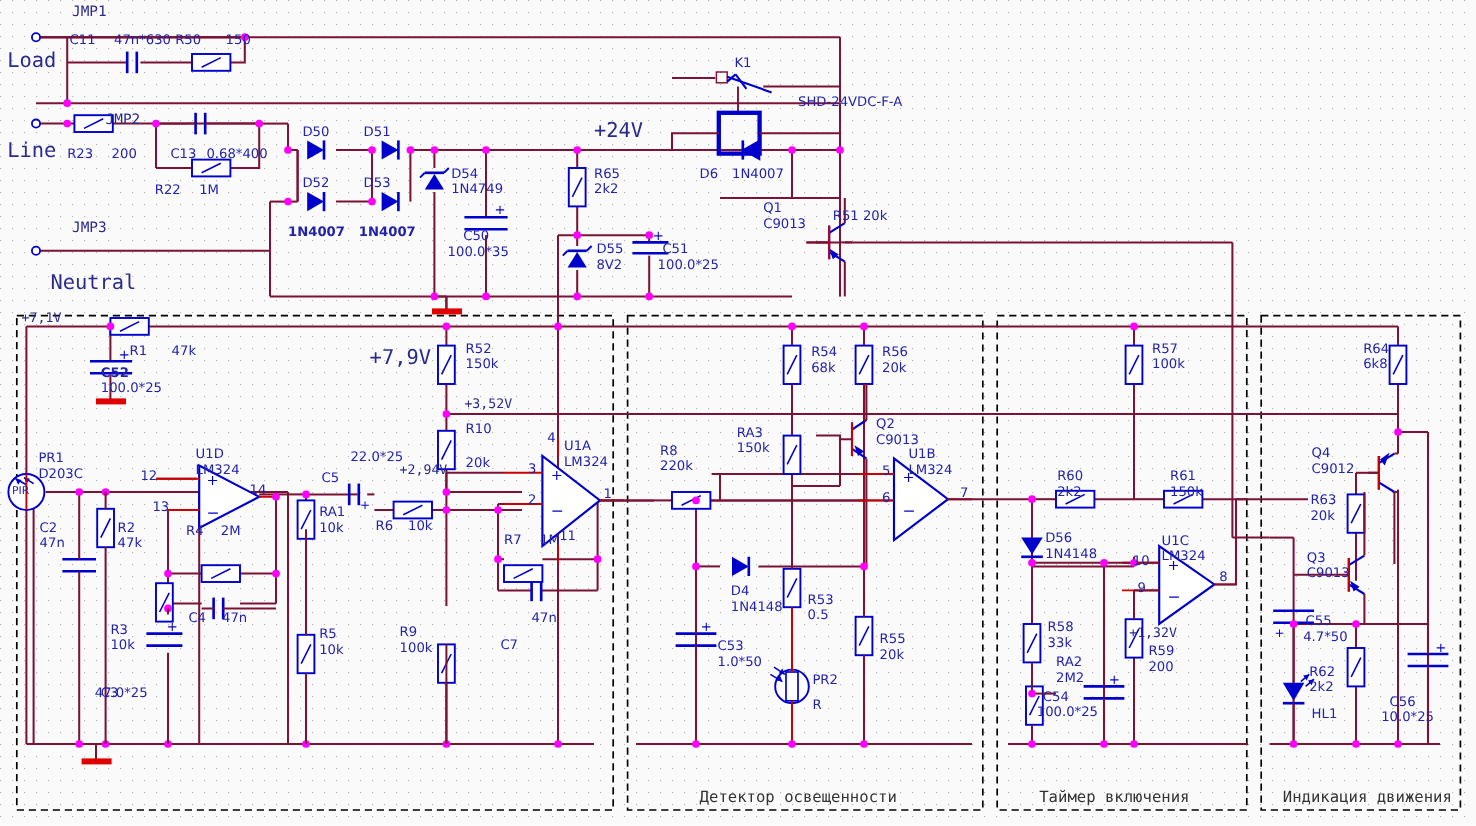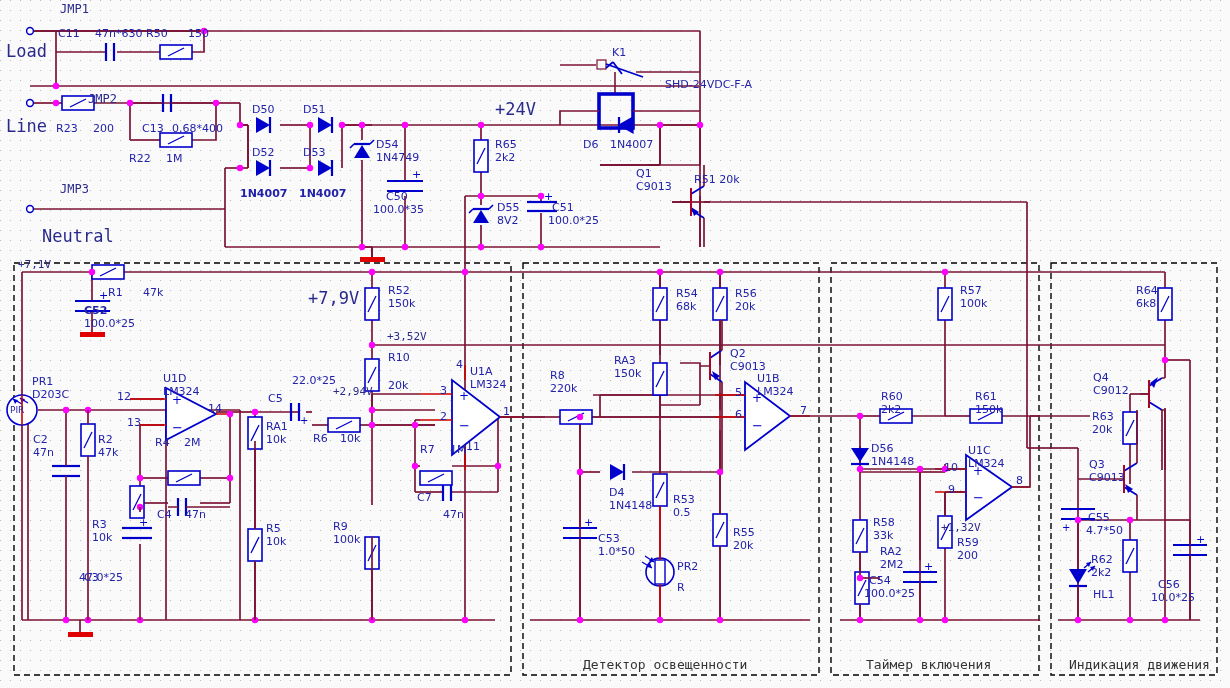--- a/index.html
+++ b/index.html
@@ -782,21 +782,21 @@
 <div class="mono" style="left:387px;top:330px;position:absolute;font-size:11px;">+3,52V</div>
 <div class="lbl" style="left:388px;top:352px;">R10</div>
 <div class="lbl" style="left:388px;top:380px;">20k</div>
 <div class="mono" style="left:333px;top:385px;position:absolute;font-size:11px;">+2,94V</div>
 <div class="lbl" style="left:333px;top:521px;">R9</div>
 <div class="lbl" style="left:333px;top:534px;">100k</div>
 <div class="lbl" style="left:470px;top:366px;">U1A</div>
 <div class="lbl" style="left:470px;top:379px;">LM324</div>
 <div class="lbl" style="left:420px;top:444px;">R7</div>
 <div class="lbl" style="left:450px;top:444px;">1M</div>
-<div class="lbl" style="left:417px;top:492px;">C7</div>
+<div class="lbl" style="left:417px;top:532px;">C7</div>
 <div class="lbl" style="left:443px;top:509px;">47n</div>
 
 <div class="pin" style="left:117px;top:390px;">12</div>
 <div class="pin" style="left:127px;top:416px;">13</div>
 <div class="pin" style="left:208px;top:402px;">14</div>
 <div class="pin" style="left:440px;top:384px;">3</div>
 <div class="pin" style="left:440px;top:410px;">2</div>
 <div class="pin" style="left:503px;top:405px;">1</div>
 <div class="pin" style="left:456px;top:358px;">4</div>
 <div class="pin" style="left:466px;top:440px;">11</div>

